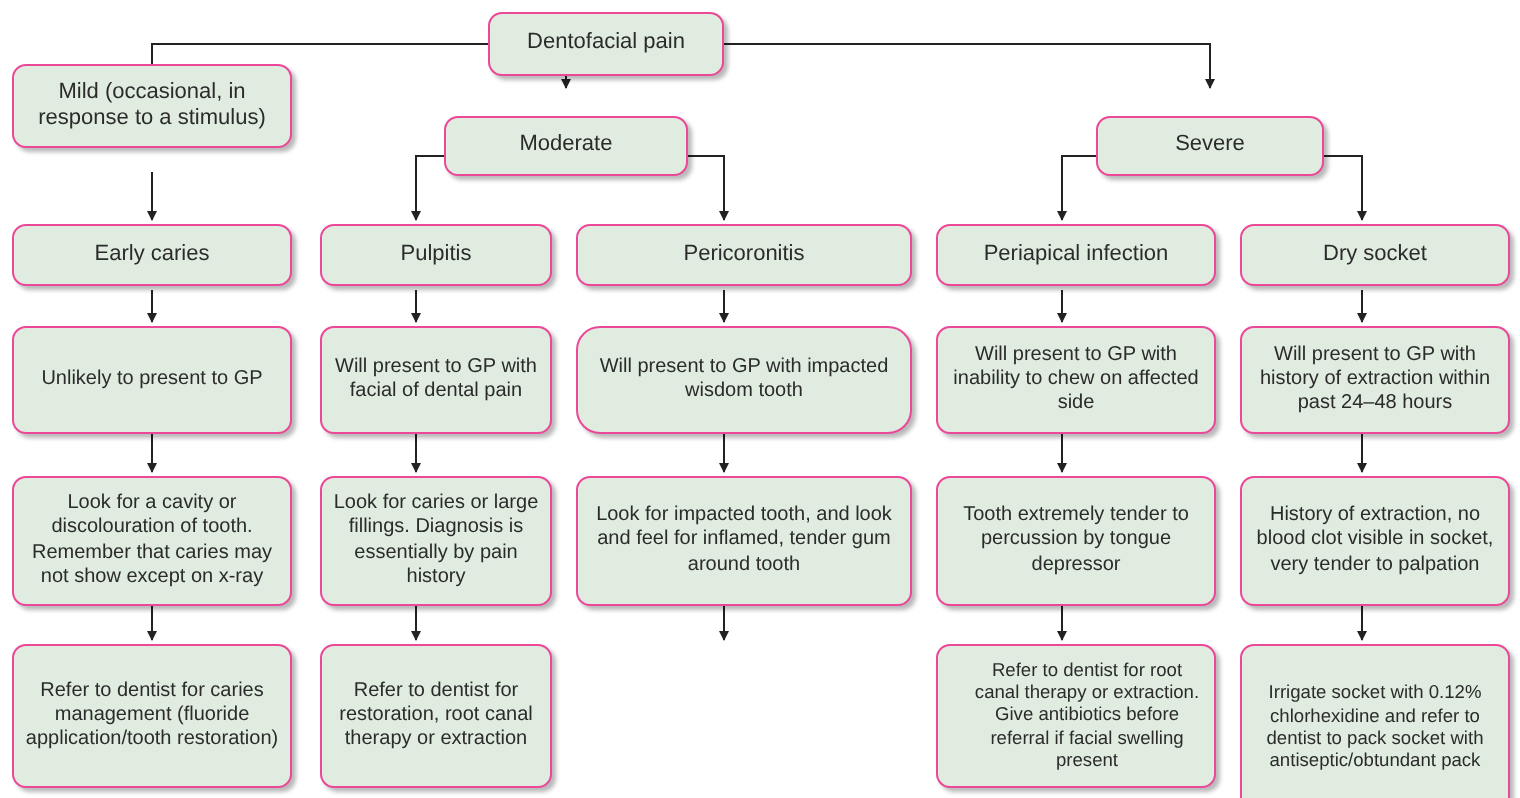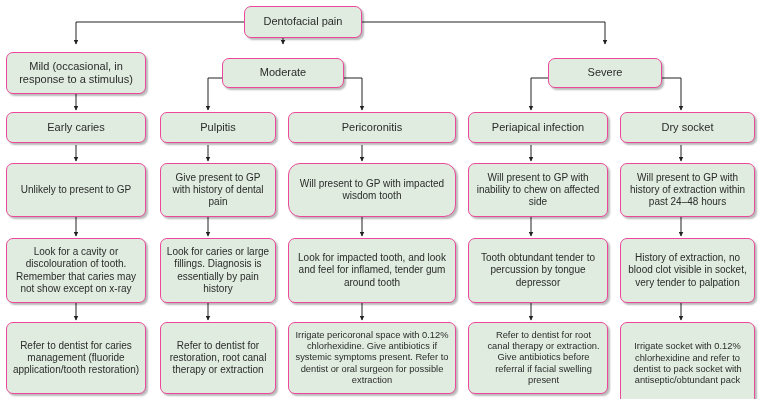--- a/index.html
+++ b/index.html
@@ -92,21 +92,21 @@
       <path d="M 362 303 L 362 320" marker-end="url(#arrow)"></path>
       <path d="M 531 303 L 531 320" marker-end="url(#arrow)"></path>
       <path d="M 681 303 L 681 320" marker-end="url(#arrow)"></path>
     </g>
   </svg>
 
   <div class="node t-root" style="left:244px; top:6px; width:118px; height:32px;">
     <span>Dentofacial pain</span>
   </div>
 
-  <div class="node t-level" style="left:6px; top:52px; width:140px; height:42px;">
+  <div class="node t-level" style="left:6px; top:32px; width:140px; height:42px;">
     <span>Mild (occasional, in response to a stimulus)</span>
   </div>
   <div class="node t-level" style="left:222px; top:58px; width:122px; height:30px;">
     <span>Moderate</span>
   </div>
   <div class="node t-level" style="left:548px; top:58px; width:114px; height:30px;">
     <span>Severe</span>
   </div>
 
   <div class="node t-cat" style="left:6px; top:112px; width:140px; height:31px;">
@@ -122,21 +122,21 @@
     <span>Periapical infection</span>
   </div>
   <div class="node t-cat" style="left:620px; top:112px; width:135px; height:31px;">
     <span>Dry socket</span>
   </div>
 
   <div class="node t-body" style="left:6px; top:163px; width:140px; height:54px;">
     <span>Unlikely to present to GP</span>
   </div>
   <div class="node t-body" style="left:160px; top:163px; width:116px; height:54px;">
-    <span>Give present to GP with history of dental pain</span>
+    <span>Will present to GP with facial of dental pain</span>
   </div>
   <div class="node t-body" style="left:288px; top:163px; width:168px; height:54px;border-radius:12px;">
     <span>Will present to GP with impacted wisdom tooth</span>
   </div>
   <div class="node t-body" style="left:468px; top:163px; width:140px; height:54px;">
     <span>Will present to GP with inability to chew on affected side</span>
   </div>
   <div class="node t-body" style="left:620px; top:163px; width:135px; height:54px;">
     <span>Will present to GP with history of extraction within past 24–48 hours</span>
   </div>
@@ -144,35 +144,32 @@
   <div class="node t-body" style="left:6px; top:238px; width:140px; height:65px;">
     <span>Look for a cavity or discolouration of tooth. Remember that caries may not show except on x-ray</span>
   </div>
   <div class="node t-body" style="left:160px; top:238px; width:116px; height:65px;">
     <span>Look for caries or large fillings. Diagnosis is essentially by pain history</span>
   </div>
   <div class="node t-body" style="left:288px; top:238px; width:168px; height:65px;">
     <span>Look for impacted tooth, and look and feel for inflamed, tender gum around tooth</span>
   </div>
   <div class="node t-body" style="left:468px; top:238px; width:140px; height:65px;">
-    <span>Tooth obtundant tender to percussion by tongue depressor</span>
+    <span>Tooth extremely tender to percussion by tongue depressor</span>
   </div>
   <div class="node t-body" style="left:620px; top:238px; width:135px; height:65px;">
     <span>History of extraction, no blood clot visible in socket, very tender to palpation</span>
   </div>
 
   <div class="node t-body" style="left:6px; top:322px; width:140px; height:72px;">
     <span>Refer to dentist for caries management (fluoride application/tooth restoration)</span>
   </div>
   <div class="node t-body" style="left:160px; top:322px; width:116px; height:72px;">
     <span>Refer to dentist for restoration, root canal therapy or extraction</span>
   </div>
-  <div class="node t-small" style="left:288px; top:322px; width:168px; height:72px;">
-    <span>Irrigate pericoronal space with 0.12% chlorhexidine. Give antibiotics if systemic symptoms present. Refer to dentist or oral surgeon for possible extraction</span>
-  </div>
   <div class="node t-small" style="left:468px; top:322px; width:140px; height:72px;padding-left:16px;">
     <span>Refer to dentist for root canal therapy or extraction. Give antibiotics before referral if facial swelling present</span>
   </div>
   <div class="node t-small" style="left:620px; top:322px; width:135px; height:84px;">
     <span>Irrigate socket with 0.12% chlorhexidine and refer to dentist to pack socket with antiseptic/obtundant pack</span>
   </div>
 
 </div>
 
 </body></html>

